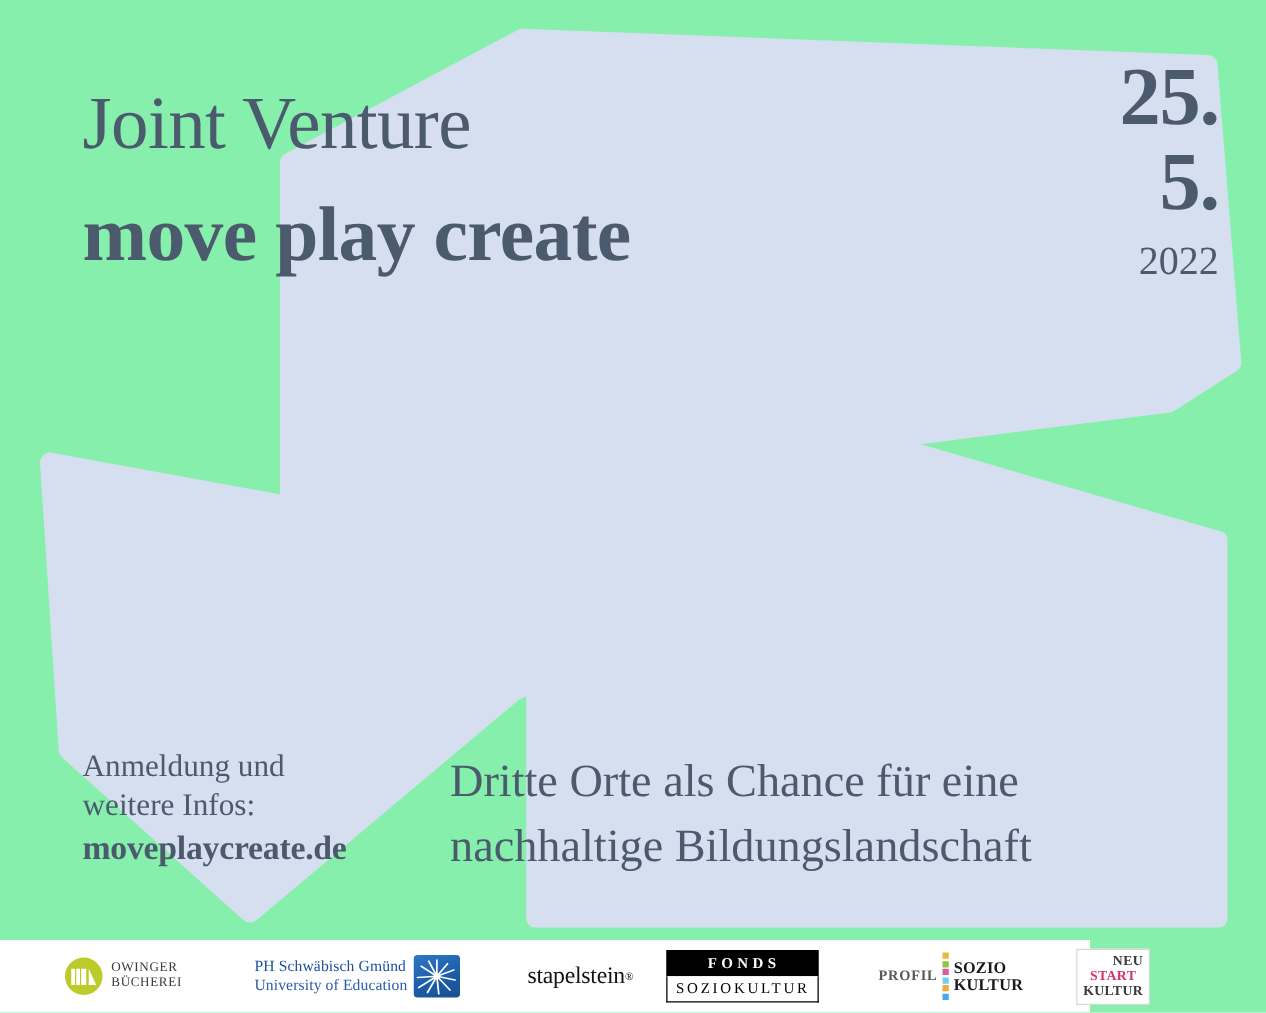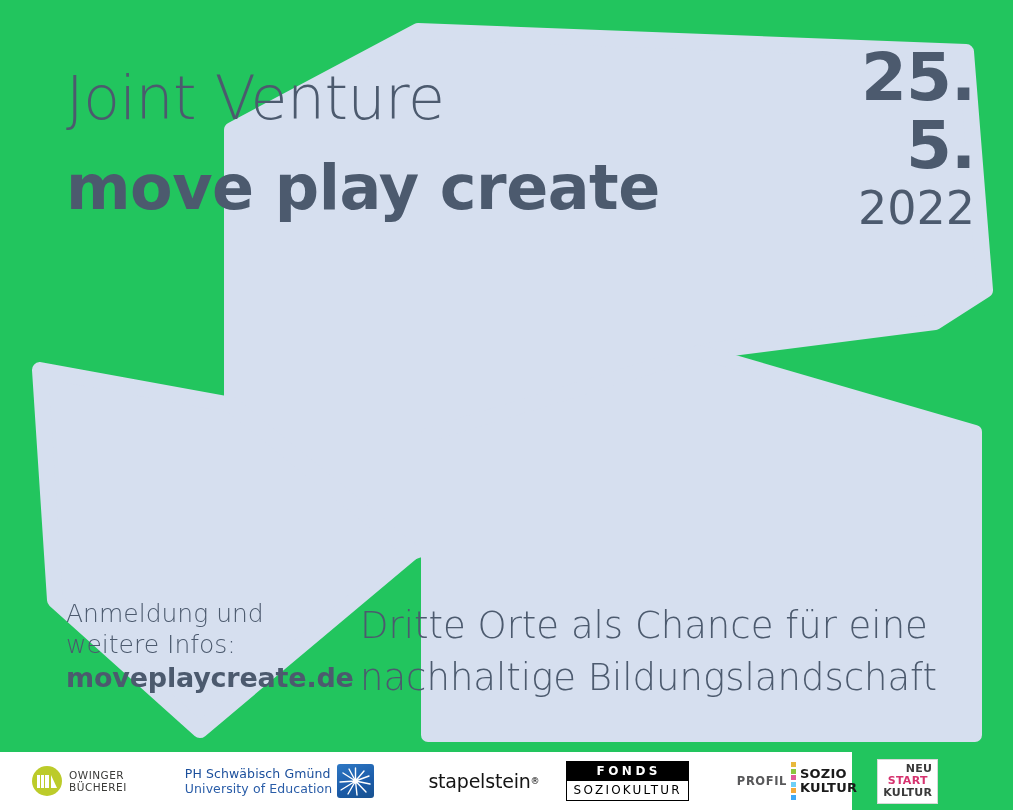--- a/index.html
+++ b/index.html
@@ -3,21 +3,22 @@
 <meta charset="utf-8">
 <style>
   html,body{margin:0;padding:0;}
   body{
     width:1013px;height:810px;
     font-family:"DejaVu Sans","Liberation Sans",sans-serif;
     background:#ffffff;overflow:hidden;
   }
   #poster{
     position:relative;width:1013px;height:810px;overflow:hidden;
-    background:#22c55e;
+    background:#86efac;
+    font-family:Liberation Serif, serif;
   }
   #shapes{position:absolute;left:0;top:0;width:1013px;height:810px;}
 
   
   .layer{position:absolute;z-index:5;}
 
   #title-block{left:66px;top:56px;width:700px;}
   .t-line{
     color:#4C5A6E;
     font-size:60px;
@@ -32,36 +33,36 @@
     letter-spacing:-0.5px;
     line-height:96px;
   }
 
   #date-block{right:38px;top:44px;text-align:right;width:180px;}
   .d-big{
     color:#4C5A6E;font-weight:bold;font-size:66px;line-height:68px;
     letter-spacing:-1px;display:block;
   }
   .d-year{
-    color:#4C5A6E;font-weight:normal;font-size:46px;line-height:56px;
+    color:#4C5A6E;font-weight:normal;font-size:32px;line-height:56px;
     letter-spacing:0px;display:block;
   }
 
   #reg-block{left:66px;top:598px;width:300px;}
   .r-line{color:#4C5A6E;font-size:25px;line-height:31px;font-weight:300;}
   .r-line.bold{font-weight:bold;font-size:27px;line-height:36px;letter-spacing:-0.2px;}
 
   #sub-block{left:360px;top:600px;width:620px;}
   .s-line{color:#4C5A6E;font-size:37px;line-height:52px;font-weight:300;white-space:nowrap;}
 
   
   #footer{
     position:absolute;left:0;bottom:0;width:852px;height:58px;
     background:#ffffff;z-index:20;
-    display:flex;align-items:center;
+    display:flex;align-items:center;padding-left:20px;
   }
   .logo{display:flex;align-items:center;flex:0 0 auto;}
 
   
   #logo-owinger{margin-left:32px;}
   .ow-circle{
     width:30px;height:30px;border-radius:50%;background:#BCCB2A;
     display:flex;align-items:center;justify-content:center;gap:1.5px;
   }
   .ow-bar{width:2.5px;height:13px;background:#ffffff;}
@@ -99,21 +100,21 @@
 
   
   #logo-profil{margin-left:48px;}
   .pf-word{color:#58585A;font-size:11.5px;font-weight:bold;letter-spacing:0.6px;}
   .pf-dots{display:flex;flex-direction:column;gap:1.5px;margin:0 4px;}
   .pf-dot{width:5px;height:5px;}
   .pf-right{color:#1A1A1A;font-size:13px;font-weight:bold;line-height:14px;
     letter-spacing:0.2px;}
 
   
-  #logo-neu{margin-left:20px;}
+  #logo-neu{margin-left:42px;}
   .nk-box{border:1.5px solid #D8D8D8;padding:3px 5px 4px 5px;text-align:center;
     background:#ffffff;}
   .nk-l{font-size:11px;font-weight:bold;line-height:12px;letter-spacing:0.3px;}
   .nk-neu{color:#3A3A3A;text-align:right;display:block;}
   .nk-start{color:#D6326E;display:block;}
   .nk-kultur{color:#3A3A3A;display:block;}
 </style>
 </head>
 <body>
 

